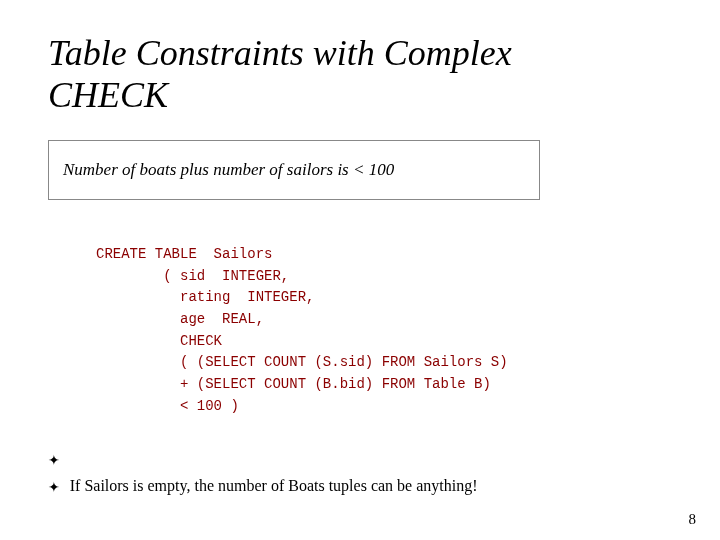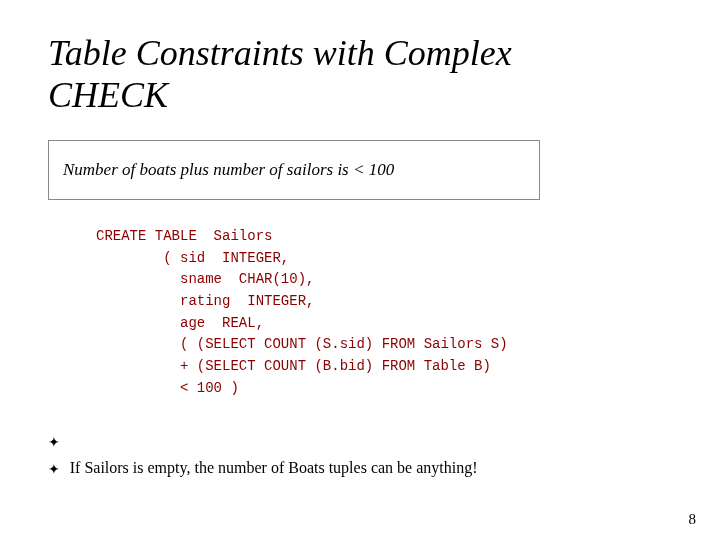--- a/index.html
+++ b/index.html
@@ -39,21 +39,21 @@
       margin-bottom: 8px;
       display: inline-block;
     }
 
     .code-block {
       font-family: 'Courier New', Courier, monospace;
       font-size: 14px;
       color: #8b0000;
       line-height: 1.55;
       margin-left: 48px;
-      margin-top: 2px;
+      margin-top: 20px;
     }
 
     .code-line {
       display: block;
       white-space: pre;
     }
 
     .bullet-section {
       margin-top: 16px;
       display: flex;
@@ -91,23 +91,23 @@
 
   <h1 class="title">Table Constraints with Complex CHECK</h1>
 
   <div class="subtitle-box">
     <span>Number of boats plus number of  sailors is &lt; 100</span>
   </div>
 
   <div class="code-block">
     <span class="code-line">CREATE TABLE  Sailors</span>
     <span class="code-line">        ( sid  INTEGER,</span>
-    <span class="code-line">          sname  CHAR(10),</span>
     <span class="code-line">          rating  INTEGER,</span>
     <span class="code-line">          age  REAL,</span>
+    <span class="code-line">          CHECK</span>
     <span class="code-line">          ( (SELECT COUNT (S.sid) FROM Sailors S)</span>
     <span class="code-line">          + (SELECT COUNT (B.bid) FROM Table B)</span>
     <span class="code-line">          &lt; 100 )</span>
   </div>
 
   <div class="bullet-section">
     <div class="bullet-item">
       <span class="bullet-diamond">✦</span>
     </div>
     <div class="bullet-item">

